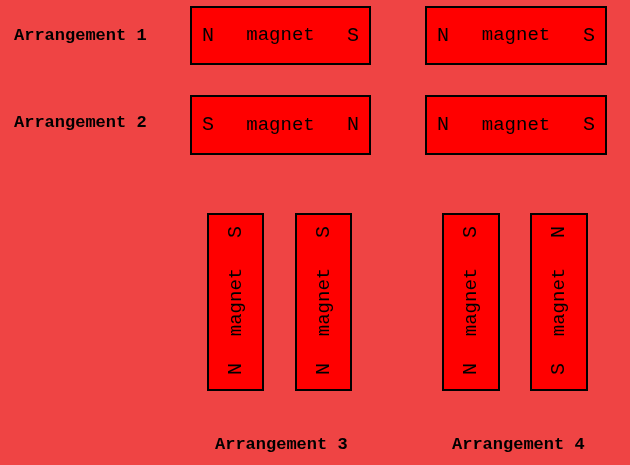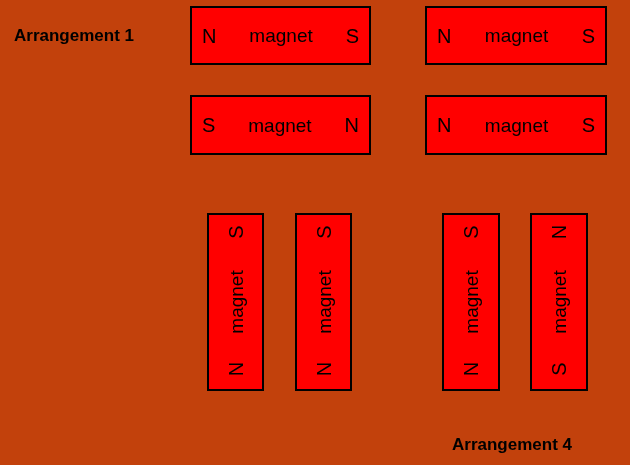--- a/index.html
+++ b/index.html
@@ -1,21 +1,21 @@
 <!DOCTYPE html>
 <html><head>
 <meta charset="utf-8">
 <style>
   html, body { margin: 0; padding: 0; background: #ffffff; }
   #canvas {
     position: relative;
     width: 630px;
     height: 465px;
-    background: #c2410c;
-    font-family: Liberation Sans, sans-serif;
+    background: #ef4444;
+    font-family: Liberation Mono, monospace;
     color: #000000;
     overflow: hidden;
   }
   .arr-label {
     position: absolute;
     font-size: 17px;
     font-weight: bold;
     line-height: 17px;
     white-space: nowrap;
     color: #000000;
@@ -58,20 +58,22 @@
     transform: translate(-50%, -50%) rotate(-90deg);
     white-space: nowrap;
   }
 </style>
 </head>
 <body>
 
 <div id="canvas">
 
   <div class="arr-label" style="left:14px; top:27px;">Arrangement 1</div>
+  <div class="arr-label" style="left:14px; top:114px;">Arrangement 2</div>
+  <div class="arr-label" style="left:215px; top:436px;">Arrangement 3</div>
   <div class="arr-label" style="left:452px; top:436px;text-align:center;">Arrangement 4</div>
 
   <div class="magnet magnet-h" style="left:190px; top:6px; width:181px; height:59px;">
     <span class="pole">N</span>
     <span class="word">magnet</span>
     <span class="pole">S</span>
   </div>
   <div class="magnet magnet-h" style="left:425px; top:6px; width:182px; height:59px;">
     <span class="pole">N</span>
     <span class="word">magnet</span>

